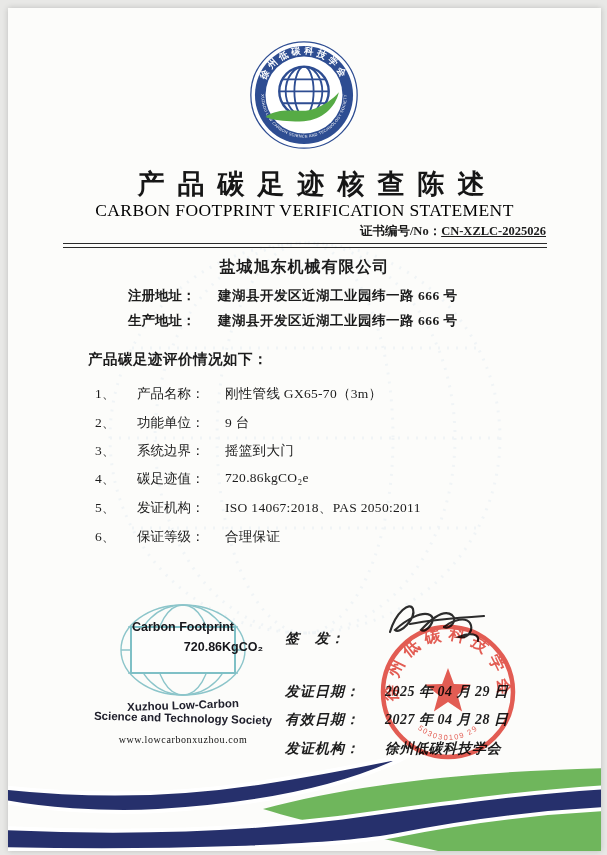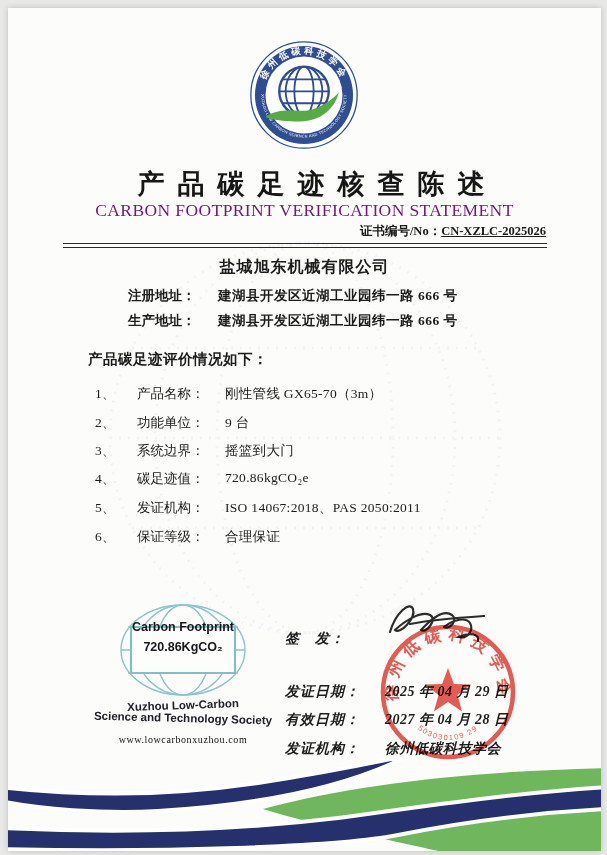--- a/index.html
+++ b/index.html
@@ -13,40 +13,40 @@
   .page{
     position:absolute;left:8px;top:8px;right:6px;bottom:4px;
     background:#fcfcfa;
     box-shadow:0 0 6px rgba(0,0,0,.18);
     overflow:hidden;
   }
   .abs{position:absolute;}
   .ctr{left:0;width:100%;text-align:center;}
 
   .title-zh{top:158px;font-size:27px;font-weight:bold;letter-spacing:13px;padding-left:13px;color:#161616;}
-  .title-en{top:192px;font-size:17.5px;letter-spacing:.4px;color:#701a75;}
+  .title-en{top:192px;font-size:17.5px;letter-spacing:.4px;color:#000000;}
   .cert-line{top:215px;right:55px;font-size:12.5px;font-weight:bold;}
   .cert-line .no{font-weight:bold;text-decoration:underline;}
   .dbl-rule{top:235px;left:55px;width:484px;height:3px;border-top:1.6px solid #2a2a2a;border-bottom:1px solid #2a2a2a;}
 
   .company{top:249px;font-size:16px;font-weight:bold;letter-spacing:1px;}
   .addr-row{left:0;width:100%;height:20px;font-size:13.5px;font-weight:bold;}
   .addr-row .lbl{position:absolute;left:120px;}
   .addr-row .val{position:absolute;left:210px;letter-spacing:.5px;}
 
   .section-heading{top:342px;left:80px;font-size:14.5px;font-weight:bold;letter-spacing:.5px;}
 
   .item-row{left:0;width:100%;height:20px;font-size:13.5px;}
   .item-row .no{position:absolute;left:87px;}
   .item-row .lbl{position:absolute;left:129px;}
   .item-row .val{position:absolute;left:217px;letter-spacing:.3px;}
 
   .badge-text1{top:612px;left:95px;width:160px;text-align:center;
       font-family:"Liberation Sans","DejaVu Sans",sans-serif;font-weight:bold;font-size:12.5px;color:#17171c;}
-  .badge-text2{top:632px;left:95px;width:160px;text-align:center;
+  .badge-text2{top:632px;left:95px;width:160px;text-align:right;
       font-family:"Liberation Sans","DejaVu Sans",sans-serif;font-weight:bold;font-size:12.5px;color:#17171c;}
   .badge-org1{top:691px;left:85px;width:180px;text-align:center;
       font-family:"Liberation Sans","DejaVu Sans",sans-serif;font-weight:bold;font-size:11.5px;color:#20202c;
       transform:rotate(-2deg);}
   .badge-org2{top:704px;left:75px;width:200px;text-align:center;
       font-family:"Liberation Sans","DejaVu Sans",sans-serif;font-weight:bold;font-size:11.5px;color:#20202c;
       transform:rotate(1.5deg);}
   .badge-url{top:726px;left:75px;width:200px;text-align:center;font-size:10px;letter-spacing:.6px;color:#111;}
 
   .issue-lbl{left:277px;font-size:14px;font-weight:bold;letter-spacing:1px;font-style:italic;}

